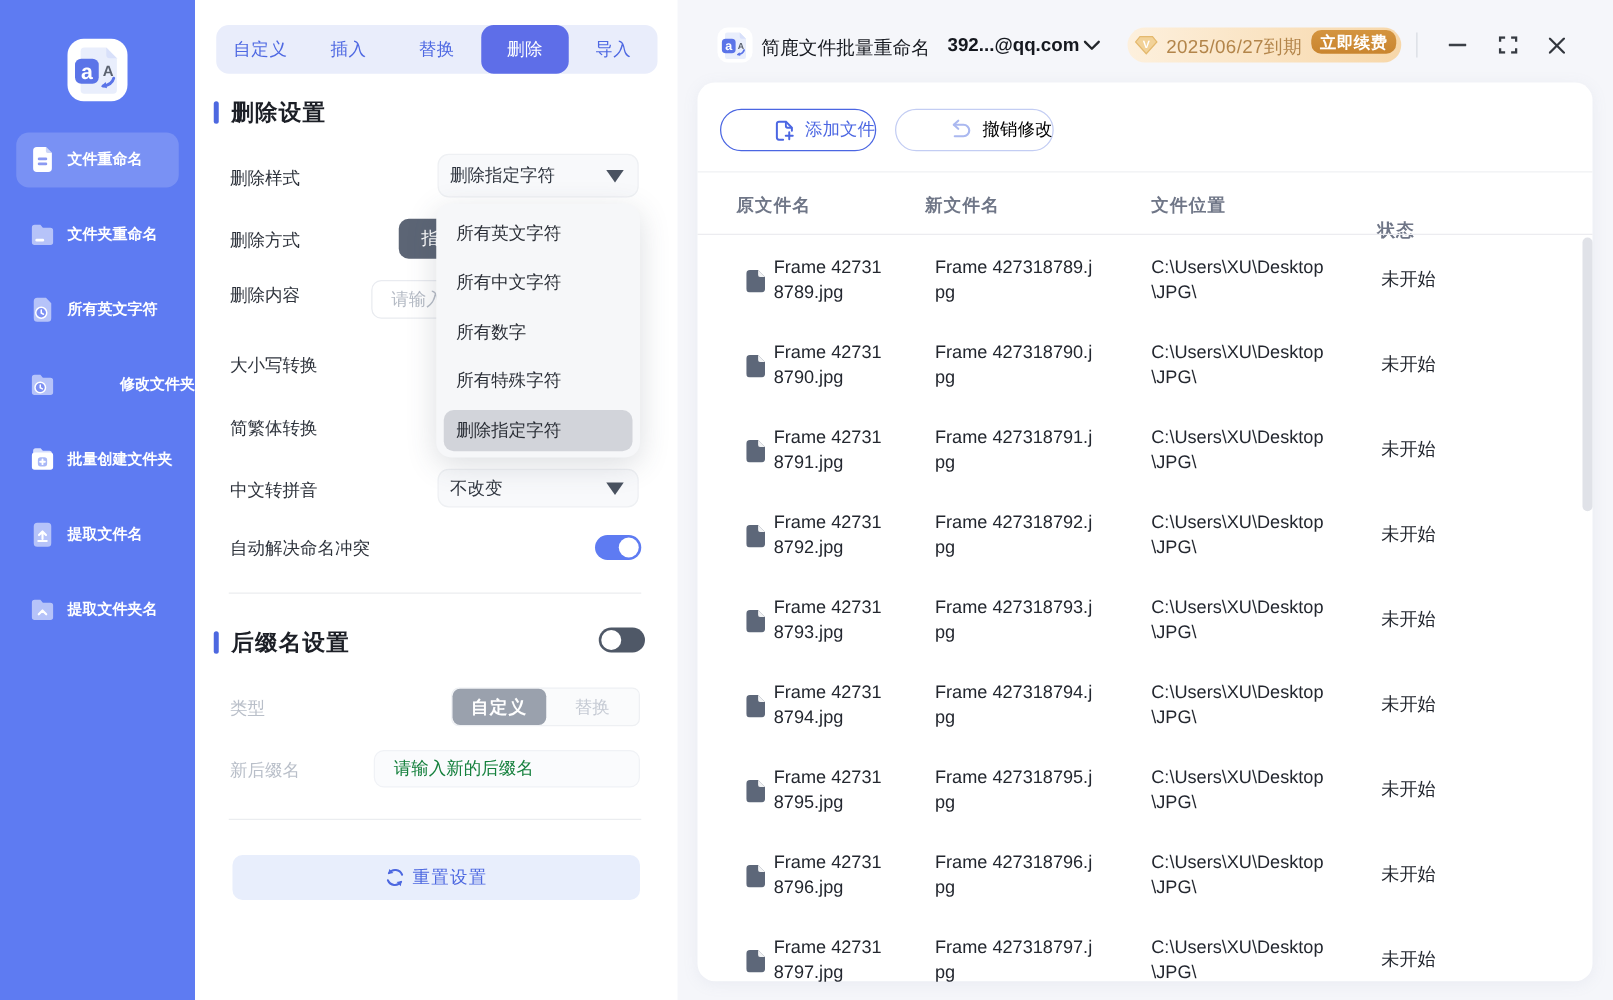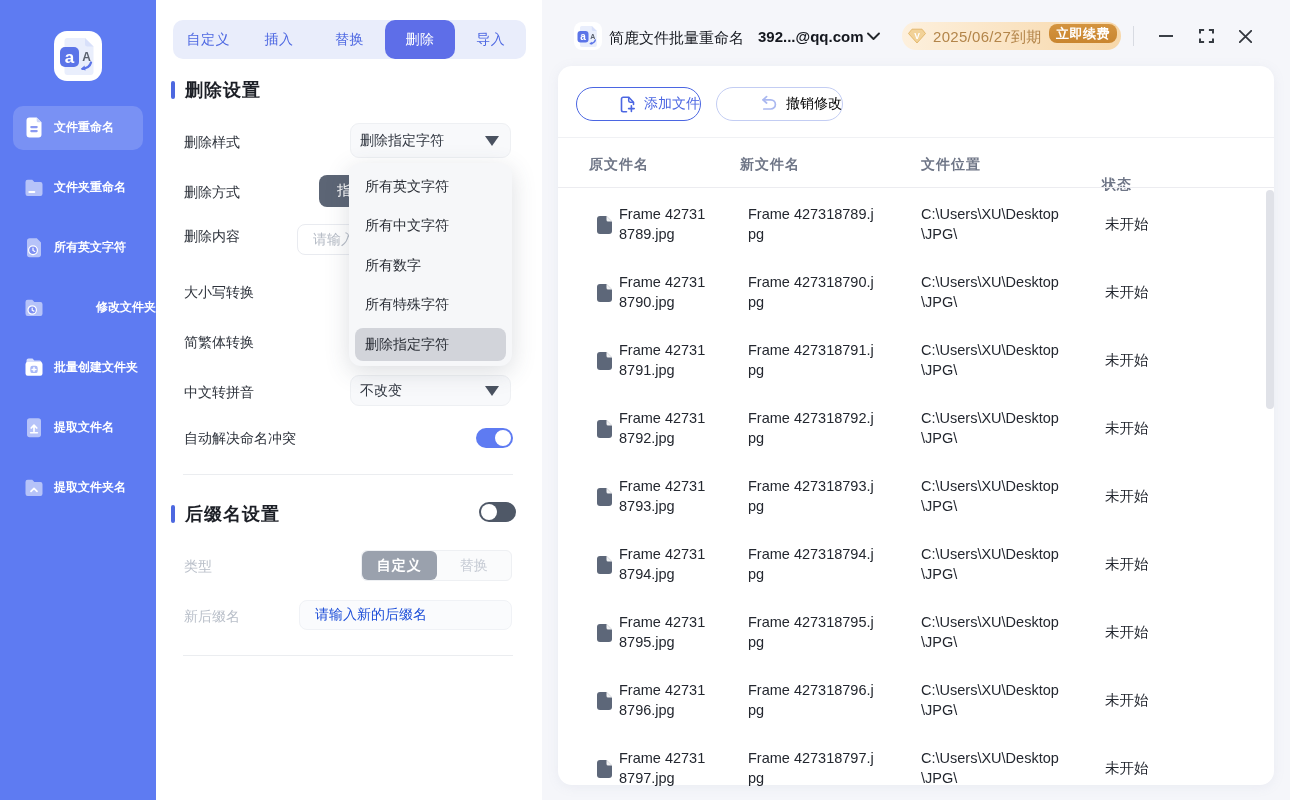--- a/index.html
+++ b/index.html
@@ -202,25 +202,34 @@
     </div>
 
   <div class="flabel dis" style="top:558px;">类型</div>
   <div id="seg">
       <div class="sg on">自定义</div>
       <div class="sg offx">替换</div>
     </div>
 
   <div class="flabel dis" style="top:608px;">新后缀名</div>
   <div class="inp" style="left:143px; top:600px; width:213px; height:30px; background:#fafbfd; border-color:#f0f2f6;">
-      <span class="ph" style="color:#1d4ed8;">请输入新的后缀名</span>
+      <span class="ph" style="color:#15803d;">请输入新的后缀名</span>
     </div>
 
   <div class="divider" style="top:655px;"></div>
 
+  <div id="resetbtn">
+    <svg width="16" height="16" viewBox="0 0 16 16" style="margin-right:6px;">
+      <path d="M13.7 5.8 A6.1 6.1 0 0 0 3.1 4.6" stroke="#4d68e0" stroke-width="1.6" fill="none" stroke-linecap="round"></path>
+      <path d="M3.4 1.1 L2.6 5.2 L6.7 4.4 z" fill="#4d68e0"></path>
+      <path d="M2.3 10.2 A6.1 6.1 0 0 0 12.9 11.4" stroke="#4d68e0" stroke-width="1.6" fill="none" stroke-linecap="round"></path>
+      <path d="M12.6 14.9 L13.4 10.8 L9.3 11.6 z" fill="#4d68e0"></path>
+    </svg>
+    重置设置
+  </div>
 
   <div id="ddpanel">
     <div class="dditem">所有英文字符</div>
     <div class="dditem">所有中文字符</div>
     <div class="dditem">所有数字</div>
     <div class="dditem">所有特殊字符</div>
     <div class="dditem selx">删除指定字符</div>
   </div>
 </div>
 

